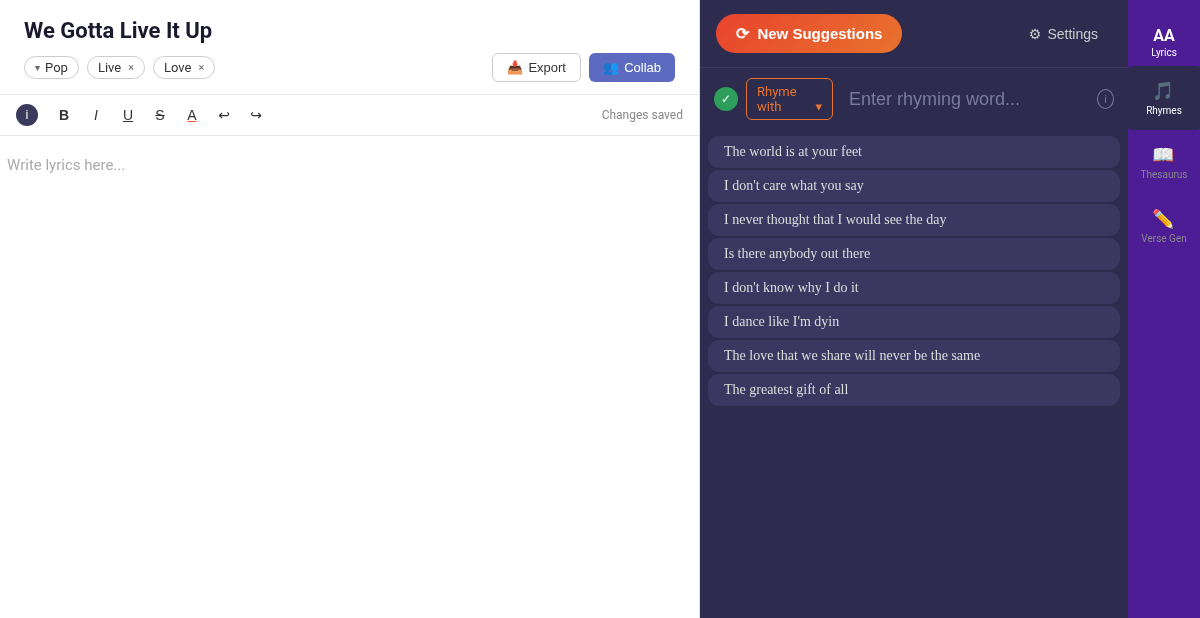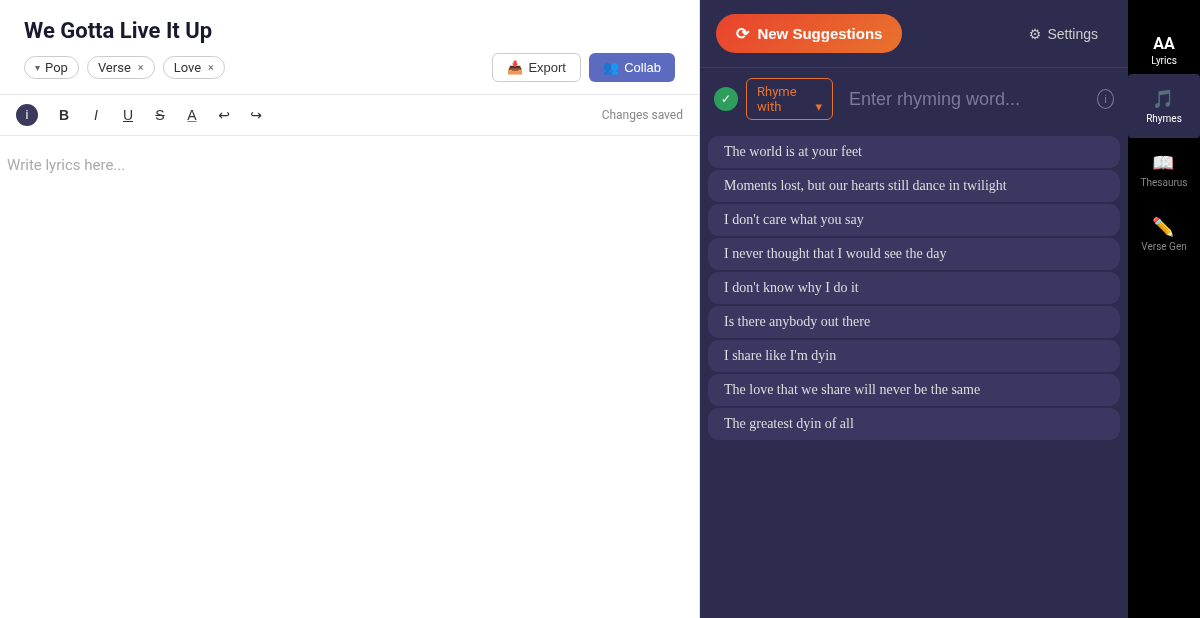--- a/index.html
+++ b/index.html
@@ -285,25 +285,25 @@
       color: #ddd;
       font-size: 14px;
       cursor: pointer;
       transition: background 0.15s;
       font-family: Liberation Serif, serif;
     }
 
     
     .side-nav {
       width: 72px;
-      background: #000000;
+      background: #4c1d95;
       display: flex;
       flex-direction: column;
       align-items: flex-start;
-      padding-top: 24px;
+      padding-top: 16px;
     }
 
     .side-nav-item {
       display: flex;
       flex-direction: column;
       align-items: center;
       padding: 14px 8px;
       color: #888;
       font-size: 10px;
       cursor: pointer;
@@ -358,21 +358,21 @@
     <div class="song-title">We Gotta Live It Up</div>
 
     <div class="tags-row">
 
       <div class="tag dropdown">
         <span class="chevron">▾</span>
         <span>Pop</span>
       </div>
 
       <div class="tag">
-        <span>Verse</span>
+        <span>Live</span>
         <span class="close-x">×</span>
       </div>
 
       <div class="tag">
         <span>Love</span>
         <span class="close-x">×</span>
       </div>
 
       <div class="action-buttons">
         <button class="btn-export">
@@ -422,28 +422,27 @@
         <span>Rhyme with</span>
         <span>▾</span>
       </div>
       <input class="rhyme-input" type="text" placeholder="Enter rhyming word..." style="">
       <div class="info-icon">i</div>
     </div>
 
     <div class="suggestions-list">
 
     <div class="suggestion-item">The world is at your feet</div>
-        <div class="suggestion-item">Moments lost, but our hearts still dance in twilight</div>
         <div class="suggestion-item">I don't care what you say</div>
         <div class="suggestion-item">I never thought that I would see the day</div>
+        <div class="suggestion-item">Is there anybody out there</div>
         <div class="suggestion-item">I don't know why I do it</div>
-        <div class="suggestion-item">Is there anybody out there</div>
-        <div class="suggestion-item">I share like I'm dyin</div>
+        <div class="suggestion-item">I dance like I'm dyin</div>
         <div class="suggestion-item">The love that we share will never be the same</div>
-        <div class="suggestion-item">The greatest dyin of all</div>
+        <div class="suggestion-item">The greatest gift of all</div>
       </div>
   </div>
 
   <div class="side-nav">
     <div class="lyrics-nav">
       <span class="lyrics-nav-aa">AA</span>
       <span class="lyrics-nav-label">Lyrics</span>
     </div>
 
     <div class="side-nav-item active">

